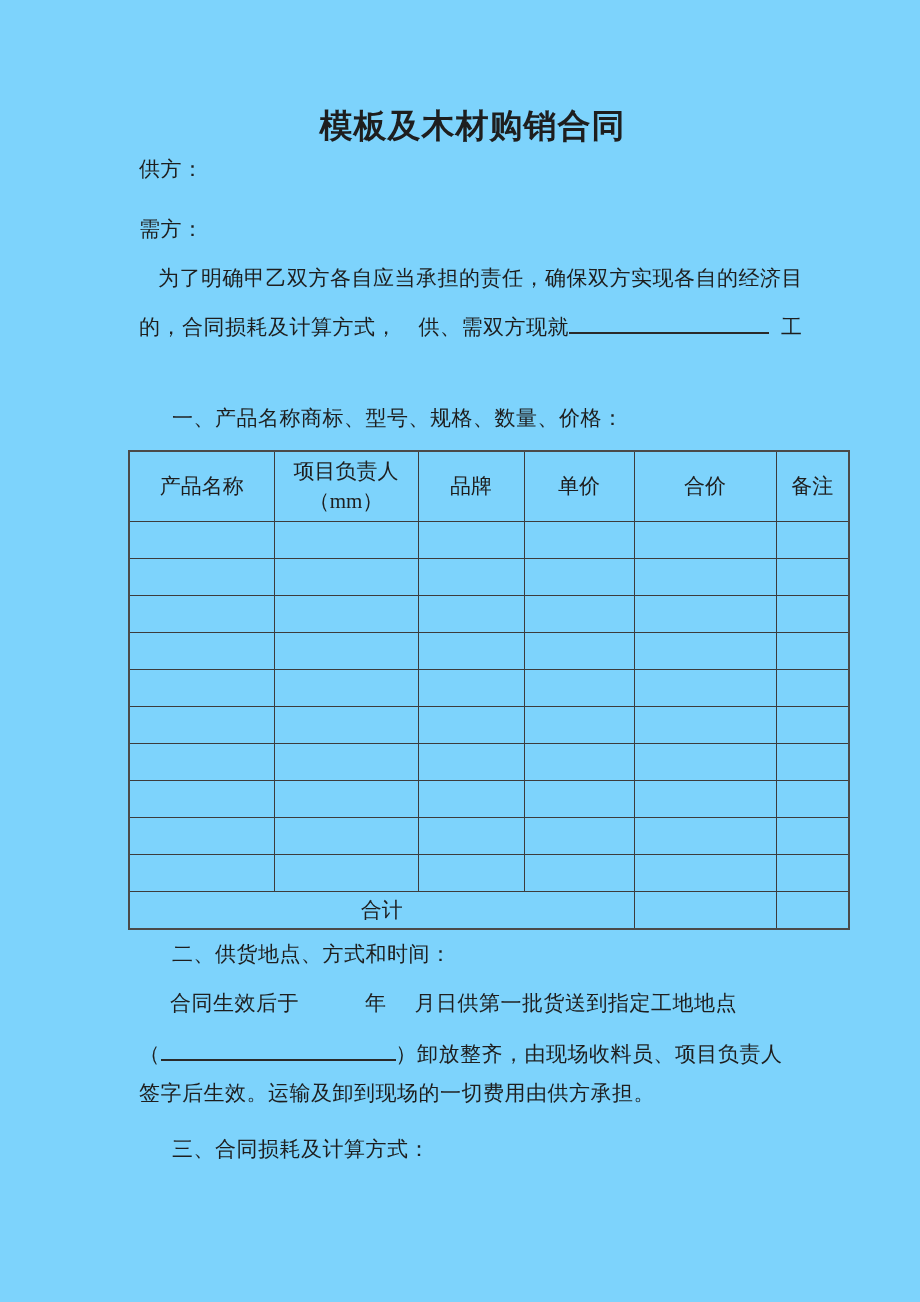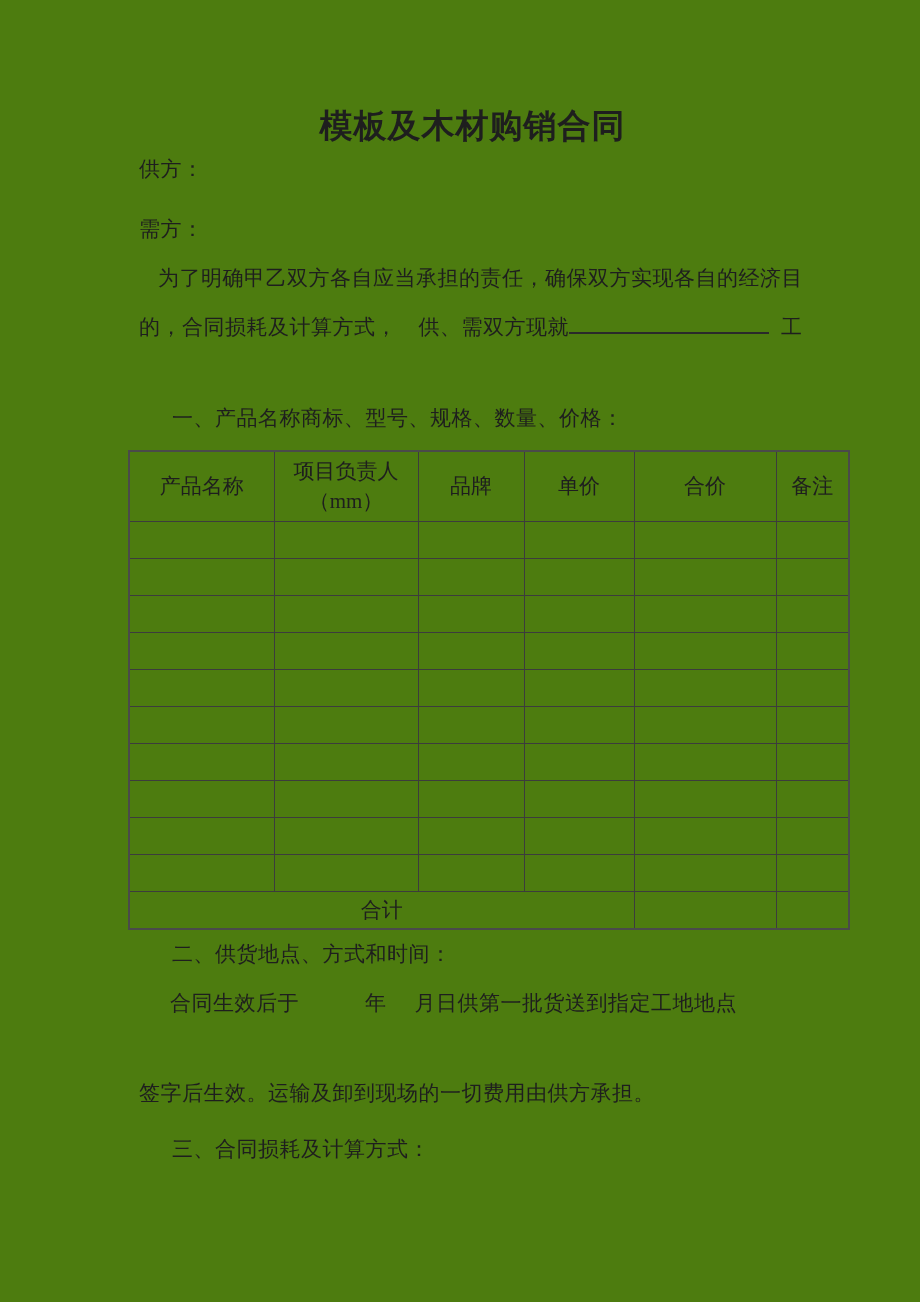--- a/index.html
+++ b/index.html
@@ -1,20 +1,20 @@
 <!DOCTYPE html>
 <html><head>
 <meta charset="utf-8">
 <style>
   html,body { margin:0; padding:0; background:#e8e8e8; }
   .page {
     position:relative;
     width:920px; height:1302px;
     margin:0 auto;
-    background:#4d7c0f;
+    background:#7dd3fc;
     font-family:"Liberation Serif","DejaVu Serif",serif;
     color:#1e1e1e;
     overflow:hidden;
   }
   .doc-title {
     position:absolute;
     left:130px; width:685px; top:104px;
     font-size:33px; font-weight:bold;
     text-align:center;
     letter-spacing:1px;
@@ -189,17 +189,20 @@
         <td></td>
       </tr>
     </tbody>
   </table>
 
   <div class="tline" style="top:941px; left:172px">二、供货地点、方式和时间：</div>
 
   <div class="tline" style="top:990px; left:170px">
     <span>合同生效后于</span><span class="g1">年</span><span class="g2">月</span><span class="g3">日供第一批货送到指定工地地点</span>
   </div>
+  <div class="tline" style="top:1040px">
+    <span>（</span><span class="blank blank-site"></span><span>）卸放整齐，由现场收料员、项目负责人</span>
+  </div>
   <div class="tline" style="top:1080px">签字后生效。运输及卸到现场的一切费用由供方承担。</div>
 
   <div class="tline" style="top:1136px; left:172px">三、合同损耗及计算方式：</div>
 
 </div>
 
 </body></html>

